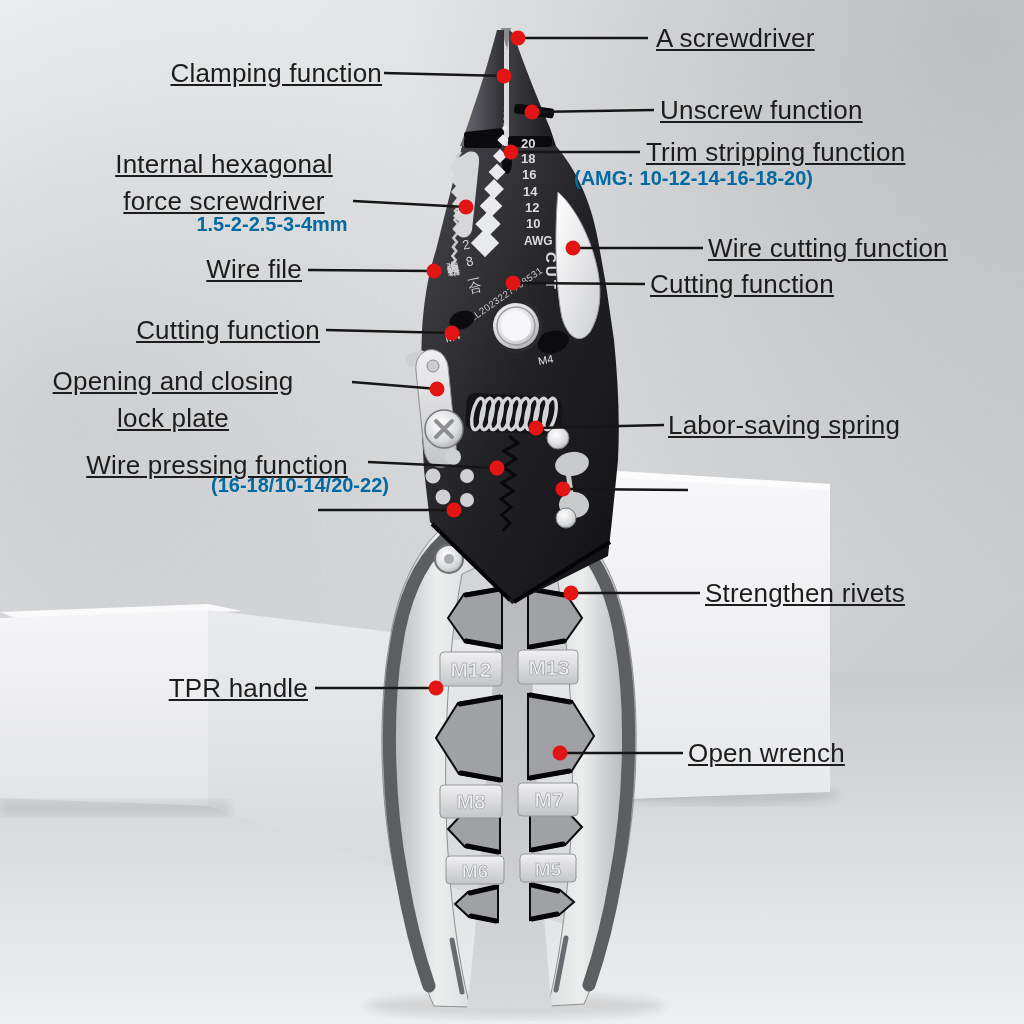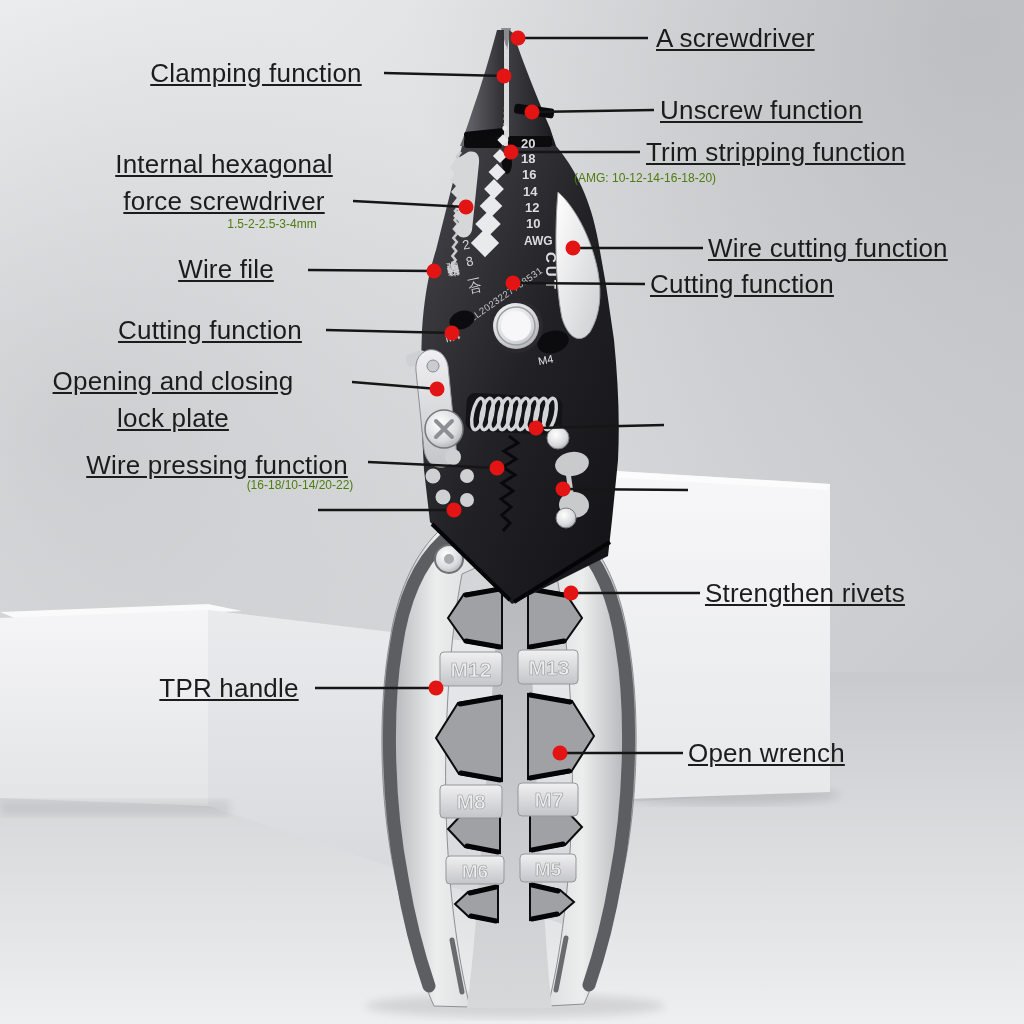--- a/index.html
+++ b/index.html
@@ -1,24 +1,24 @@
 <!DOCTYPE html>
 <html><head>
 <meta charset="utf-8">
 <style>
   html,body{margin:0;padding:0;background:#dfe0e2;}
   .stage{position:relative;width:1024px;height:1024px;overflow:hidden;
          font-family:"Liberation Sans",sans-serif;}
   .stage svg{position:absolute;left:0;top:0;z-index:0;}
   .lbl{position:absolute;z-index:2;font-size:26px;line-height:30px;color:#1c1c1c;
        letter-spacing:.2px;white-space:nowrap;text-decoration:underline;}
-  .lbl.ra{text-align:center;}
+  .lbl.ra{text-align:right;}
   .lbl.two{white-space:normal;text-align:center;line-height:37px;}
-  .sub{position:absolute;z-index:2;font-size:12px;line-height:24px;color:#4d7c0f;
-       white-space:nowrap;}
+  .sub{position:absolute;z-index:2;font-size:20px;line-height:24px;color:#0369a1;
+       white-space:nowrap;font-weight:bold;}
   .sub.ctr{text-align:center;}
   .cnv{position:absolute;z-index:1;writing-mode:vertical-rl;text-orientation:upright;
        color:#d4d4d6;pointer-events:none;}
   .cn1{left:459px;top:237px;font-size:13px;letter-spacing:2px;transform:rotate(-12deg);}
   .cn2{left:441px;top:252px;font-size:12px;letter-spacing:1px;transform:rotate(-12deg);}
 </style>
 </head>
 <body>
 
 <div class="stage">
@@ -339,19 +339,20 @@
 <div class="lbl" style="left:660px;top:95px">Unscrew function</div>
 <div class="lbl" style="left:646px;top:137px">Trim stripping function</div>
 <div class="sub" style="left:574px;top:166px">(AMG: 10-12-14-16-18-20)</div>
 <div class="lbl two" style="left:95px;top:146px;width:258px">Internal hexagonal force screwdriver</div>
 <div class="sub ctr" style="left:187px;top:212px;width:170px">1.5-2-2.5-3-4mm</div>
 <div class="lbl ra" style="left:150px;top:254px;width:152px">Wire file</div>
 <div class="lbl" style="left:708px;top:233px">Wire cutting function</div>
 <div class="lbl" style="left:650px;top:269px">Cutting function</div>
 <div class="lbl ra" style="left:100px;top:315px;width:220px">Cutting function</div>
 <div class="lbl two" style="left:28px;top:363px;width:290px">Opening and closing lock plate</div>
+<div class="lbl" style="left:668px;top:410px">Labor-saving spring</div>
 <div class="lbl two" style="left:66px;top:447px;width:302px">Wire pressing function</div>
 <div class="sub ctr" style="left:200px;top:473px;width:200px">(16-18/10-14/20-22)</div>
 <div class="lbl" style="left:705px;top:578px">Strengthen rivets</div>
 <div class="lbl ra" style="left:150px;top:673px;width:158px">TPR handle</div>
 <div class="lbl" style="left:688px;top:738px">Open wrench</div>
 
 </div>
 
 </body></html>

